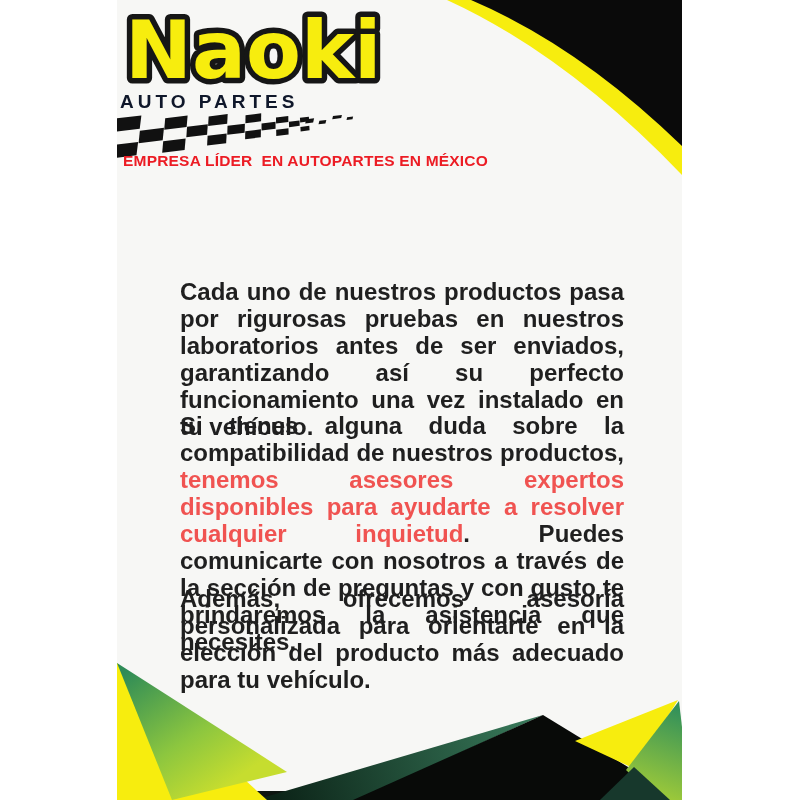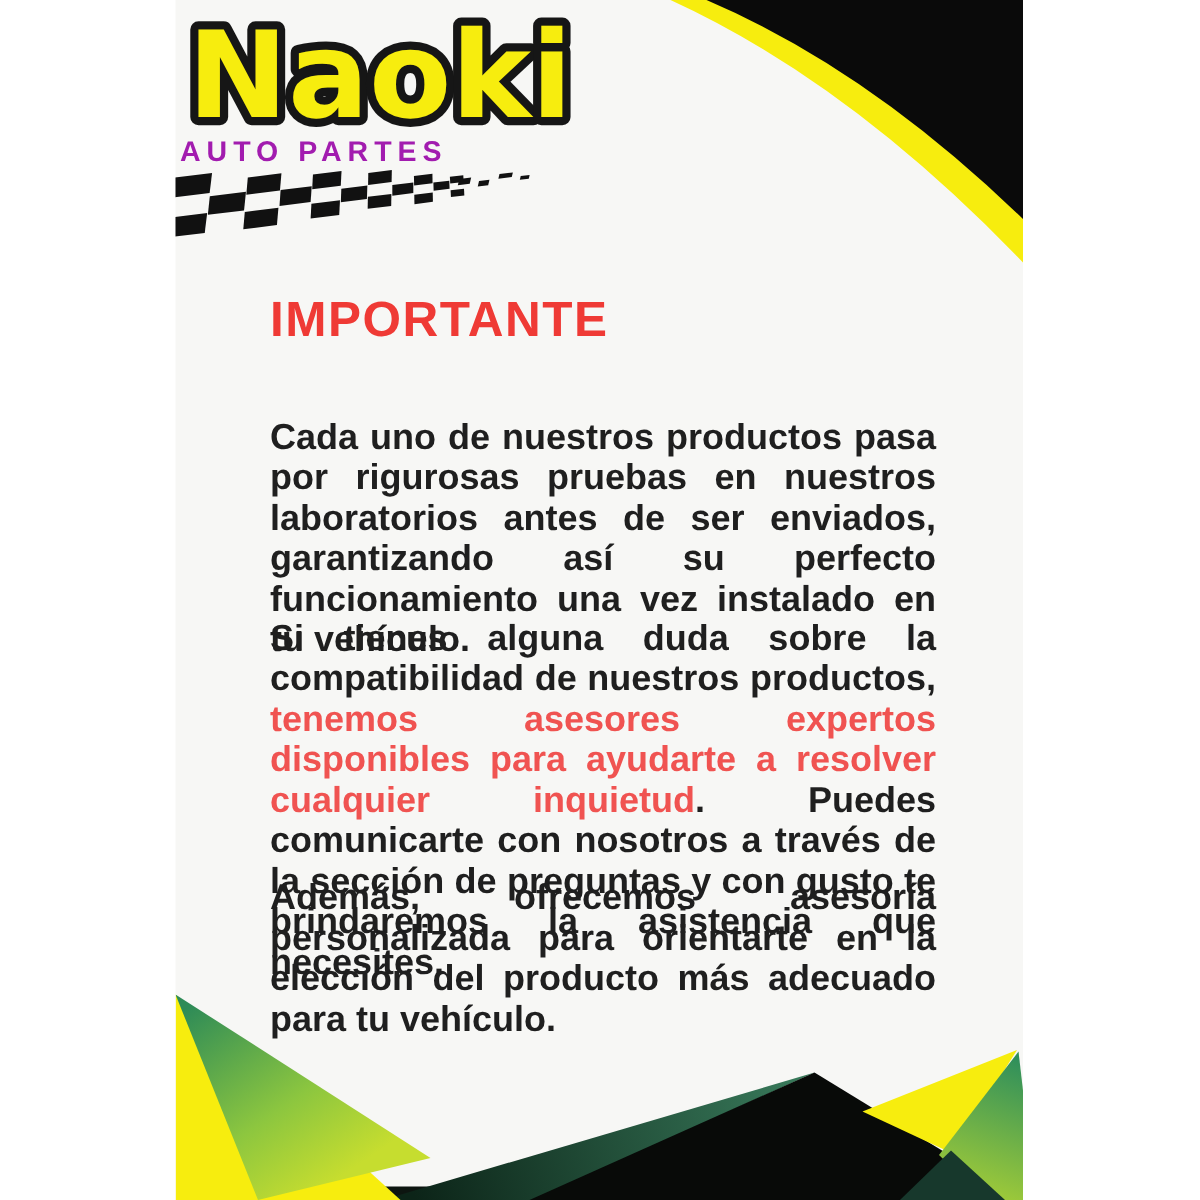--- a/index.html
+++ b/index.html
@@ -20,21 +20,21 @@
   
   .logo-svg { position: absolute; left: 2px; top: 2px; width: 262px; height: 98px; }
   .logo-svg text {
     font-family: "DejaVu Sans", sans-serif; font-weight: bold; font-size: 80px;
     fill: var(--brand_yellow); stroke: #161616; stroke-width: 11px;
     stroke-linejoin: round; paint-order: stroke fill;
   }
   .brand-subtitle {
     position: absolute; left: 3px; top: 91px;
     font-size: 19px; font-weight: bold; letter-spacing: 4px;
-    color: #a21caf; white-space: nowrap;
+    color: #0f172a; white-space: nowrap;
   }
   .flag-svg { position: absolute; left: 0px; top: 112px; width: 300px; height: 44px; overflow: visible; }
   .brand-tagline {
     position: absolute; left: 6px; top: 152px;
     font-size: 15.5px; font-weight: bold; color: var(--tagline_red);
     white-space: pre; letter-spacing: 0.2px;
   }
 
   
   .heading {
@@ -113,22 +113,22 @@
           <rect x="174.8" y="30.3" width="10.7" height="5.4" fill="#111111" transform="skewX(-5)"></rect>
           <rect x="185.5" y="27.8" width="9.0" height="4.5" fill="#111111" transform="skewX(-4)"></rect>
           <rect x="185.5" y="36.8" width="9.0" height="4.5" fill="#111111" transform="skewX(-4)"></rect>
           <rect x="200.5" y="30" width="8" height="4" fill="#111111" transform="skewX(-20)"></rect>
           <rect x="214.5" y="33" width="7" height="3.5" fill="#111111" transform="skewX(-20)"></rect>
           <rect x="227.5" y="30" width="9" height="3" fill="#111111" transform="skewX(-20)"></rect>
           <rect x="242.5" y="33" width="6" height="2.5" fill="#111111" transform="skewX(-20)"></rect>
         </g>
       </svg>
 
+    <div class="brand-tagline">EMPRESA LÍDER  EN AUTOPARTES EN MÉXICO</div>
 
-    <div class="heading">IMPORTANTE</div>
 
     <p class="para para-1">Cada uno de nuestros productos pasa por rigurosas pruebas en nuestros laboratorios antes de ser enviados, garantizando así su perfecto funcionamiento una vez instalado en tu vehículo.</p>
 
     <p class="para para-2"><span>Si tienes alguna duda sobre la compatibilidad de nuestros productos, </span><span class="hl">tenemos asesores expertos disponibles para ayudarte a resolver cualquier inquietud</span><span>. Puedes comunicarte con nosotros a través de la sección de preguntas y con gusto te brindaremos la asistencia que necesites.</span></p>
 
     <p class="para para-3">Además, ofrecemos asesoría personalizada para orientarte en la elección del producto más adecuado para tu vehículo.</p>
 
   </div>
 </div>
 

